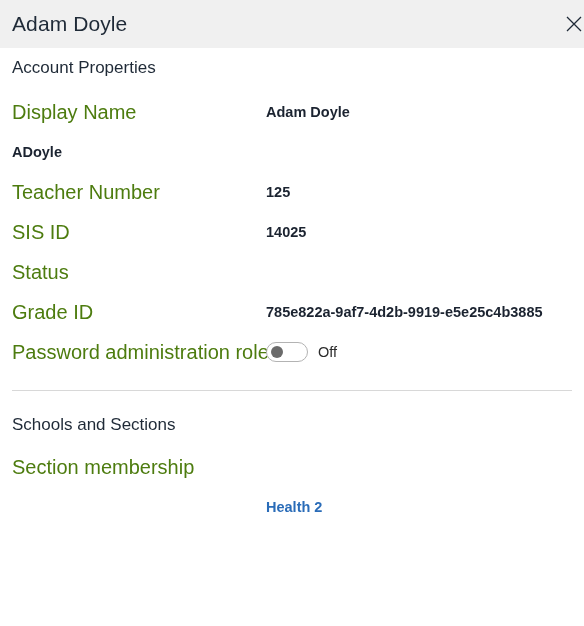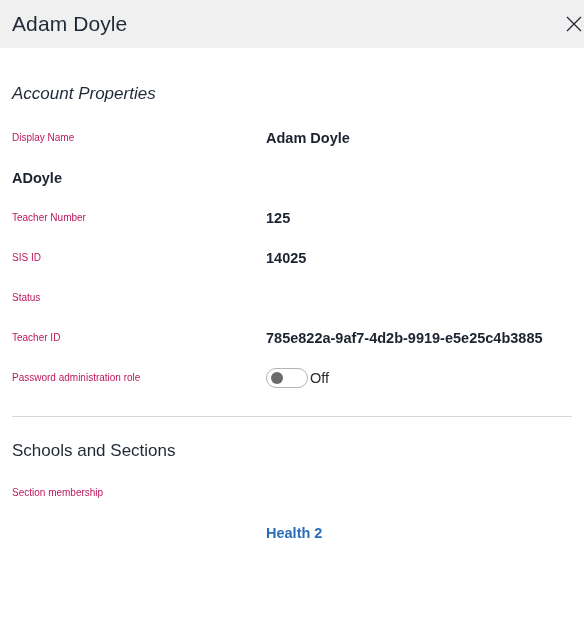--- a/index.html
+++ b/index.html
@@ -62,53 +62,53 @@
   }
 
   .section-heading {
     font-size: 17px;
     font-weight: 400;
     color: #1f2a37;
     margin: 0;
     padding: 0;
     white-space: nowrap;
   }
-  .section-one-heading { padding-top: 36px; font-style: italic; }
+  .section-one-heading { padding-top: 10px; }
   .section-two-heading { padding-top: 24px; }
 
   .prop-list { margin-top: 14px; }
 
   .prop-row {
     display: flex;
     align-items: flex-start;
     height: 40px;
   }
   .prop-label {
     width: 254px;
     flex: 0 0 254px;
-    font-size: 10px;
-    color: #be185d;
+    font-size: 20px;
+    color: #4d7c0f;
     line-height: 40px;
     white-space: nowrap;
   }
   .prop-value {
     font-size: 14.5px;
     font-weight: bold;
     color: #1b2330;
     line-height: 40px;
     white-space: nowrap;
   }
   .prop-value.empty { min-height: 40px; }
 
   
   .toggle-row { align-items: center; }
   .toggle-wrap {
     display: flex;
     align-items: center;
-    gap: 2px;
+    gap: 10px;
     height: 40px;
   }
   .toggle {
     width: 42px;
     height: 20px;
     border-radius: 10px;
     border: 1px solid #b3b3b3;
     background: #ffffff;
     position: relative;
     box-sizing: border-box;
@@ -198,21 +198,21 @@
         <div class="prop-label">SIS ID</div>
         <div class="prop-value">14025</div>
       </div>
 
       <div class="prop-row">
         <div class="prop-label">Status</div>
         <div class="prop-value empty"></div>
       </div>
 
       <div class="prop-row">
-        <div class="prop-label">Teacher ID</div>
+        <div class="prop-label">Grade ID</div>
         <div class="prop-value">785e822a-9af7-4d2b-9919-e5e25c4b3885</div>
       </div>
 
       <div class="prop-row toggle-row">
         <div class="prop-label">Password administration role</div>
         <div class="toggle-wrap">
           <div class="toggle" role="switch">
             <span class="knob"></span>
           </div>
           <span class="toggle-state">Off</span>

